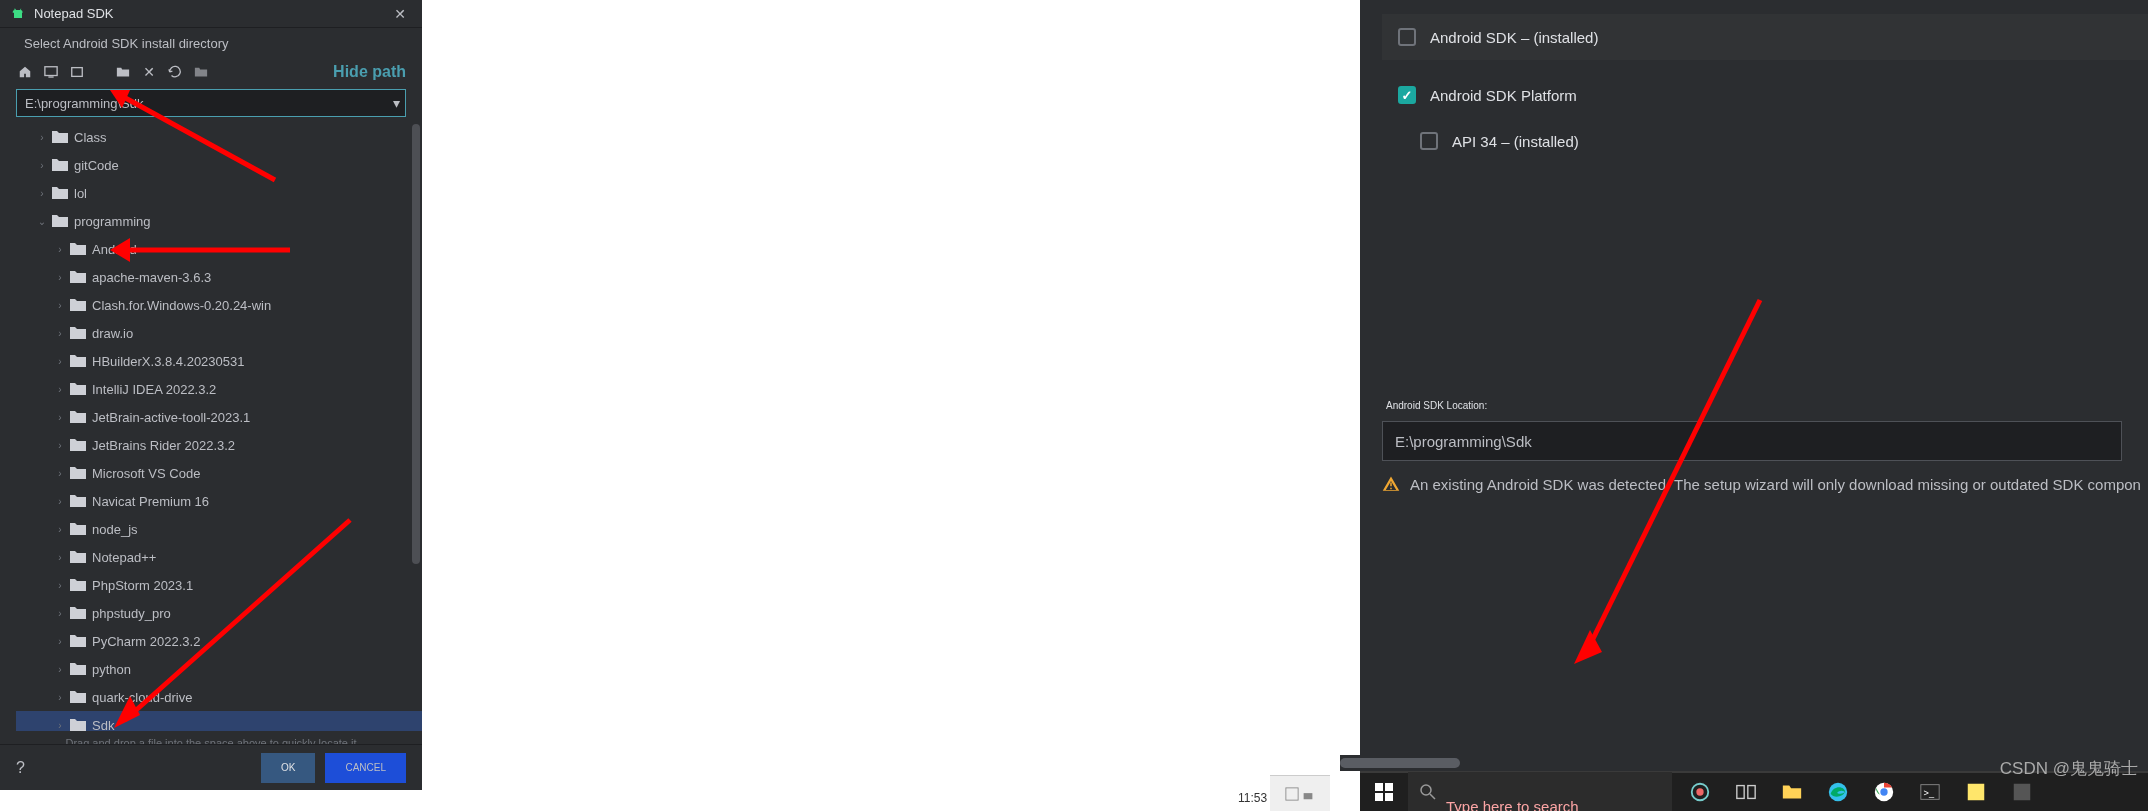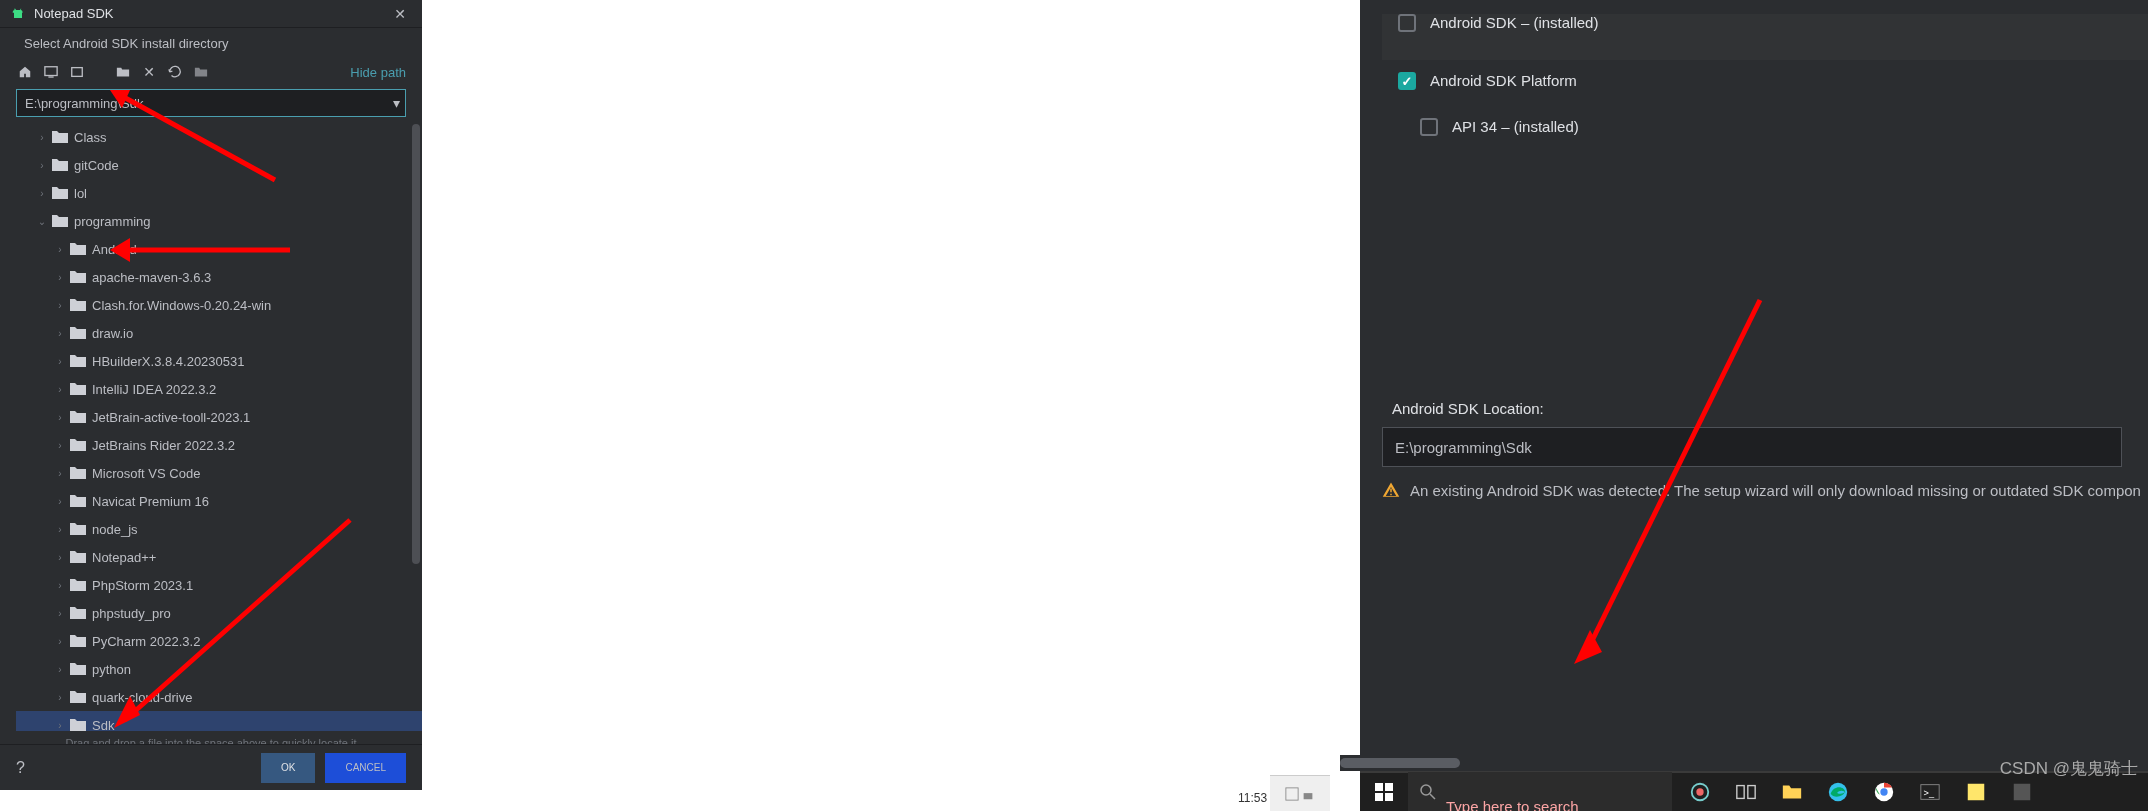--- a/index.html
+++ b/index.html
@@ -8,21 +8,21 @@
     
     .dialog { position: absolute; left: 0; top: 0; width: 422px; height: 790px; background: #2b2d30; color: #bcbec4; font-size: 14px; }
     .dialog-titlebar { height: 28px; display: flex; align-items: center; padding: 0 10px; background: #2b2d30; border-bottom: 1px solid #1e1f22; }
     .dialog-icon { width: 16px; height: 16px; margin-right: 8px; }
     .dialog-title { flex: 1; font-size: 13px; color: #dfe1e5; }
     .dialog-close { cursor: pointer; color: #bcbec4; font-size: 14px; padding: 0 6px; }
     .dialog-subtitle { padding: 8px 24px; font-size: 13px; color: #bcbec4; }
     .toolbar { display: flex; align-items: center; padding: 4px 16px; gap: 8px; }
     .toolbar-icon { width: 18px; height: 18px; display: flex; align-items: center; justify-content: center; cursor: pointer; color: #bcbec4; }
     .toolbar-spacer { flex: 1; }
-    .hide-path { color: #4a9eaf; font-size: 13px; cursor: pointer; }
+    .hide-path { color: #4a9eaf; font-size: 16px; cursor: pointer; font-weight: bold; }
     .path-input-wrap { margin: 4px 16px; position: relative; }
     .path-input { width: 100%; height: 28px; background: #1e1f22; border: 1px solid #4a9eaf; color: #bcbec4; padding: 0 28px 0 8px; font-size: 13px; outline: none; }
     .path-dropdown { position: absolute; right: 6px; top: 50%; transform: translateY(-50%); cursor: pointer; color: #bcbec4; }
     .tree { padding: 2px 0 0 16px; height: 610px; overflow-y: auto; }
     .tree-item { display: flex; align-items: center; height: 28px; font-size: 13px; cursor: pointer; position: relative; }
     .tree-item.selected { background: #2e436e; }
     .tree-chevron { width: 16px; text-align: center; color: #6f737a; font-size: 10px; margin-right: 2px; }
     .tree-folder-icon { width: 16px; height: 14px; margin-right: 6px; }
     .tree-label { color: #bcbec4; }
     .indent-1 { padding-left: 18px; }
@@ -34,28 +34,28 @@
     .footer-help { position: absolute; left: 16px; color: #bcbec4; font-size: 16px; cursor: pointer; }
     .btn { height: 30px; padding: 0 20px; font-size: 10px; border: none; cursor: pointer; }
     .btn-primary { background: #365880; color: #dfe1e5; }
     .btn-secondary { background: #1d4ed8; color: #bcbec4; }
 
     
 
     
     .right-panel { position: absolute; right: 0; top: 0; width: 788px; height: 790px; background: #2b2d30; color: #bcbec4; }
     .right-inner { padding: 14px 0 0 22px; }
-    .sdk-item { display: flex; height: 46px; padding: 0 16px; }
+    .sdk-item { display: flex; align-items: center; height: 46px; padding: 0 16px; }
     .sdk-item.bg { background: #313335; margin-bottom: 12px; }
     .sdk-item.sub { padding-left: 38px; }
     .checkbox { width: 18px; height: 18px; border: 2px solid #6f737a; border-radius: 3px; margin-right: 14px; display: flex; align-items: center; justify-content: center; cursor: pointer; flex-shrink: 0; }
     .checkbox.checked { background: #1ba8a0; border-color: #1ba8a0; }
     .checkbox.checked::after { content: "✓"; color: #fff; font-size: 13px; font-weight: bold; }
     .sdk-label { font-size: 15px; color: #dfe1e5; }
-    .sdk-location-label { margin: 236px 0 10px 10px; font-size: 15px; color: #dfe1e5; }
+    .sdk-location-label { margin: 236px 0 10px 4px; font-size: 10px; color: #dfe1e5; }
     .sdk-location-input { width: 740px; height: 40px; background: #1e1f22; border: 1px solid #4e5157; color: #bcbec4; padding: 0 12px; font-size: 15px; outline: none; }
     .warning-row { display: flex; align-items: center; margin-top: 14px; gap: 10px; }
     .warn-icon { width: 18px; height: 18px; flex-shrink: 0; }
     .warn-text { font-size: 15px; color: #bcbec4; white-space: nowrap; }
 
     
     .taskbar-right { position: absolute; bottom: 0; right: 0; width: 788px; height: 40px; background: #1f1f1f; display: flex; align-items: center; border-top: 2px solid #3a3a3a; }
     .win-start { width: 48px; height: 40px; display: flex; align-items: center; justify-content: center; cursor: pointer; }
     .search-box { flex: 0 0 264px; height: 40px; background: #2c2c2c; display: flex; align-items: center; padding: 0 12px; gap: 10px; cursor: text; }
     .search-box span.text { color: #fca5a5; font-size: 15px; margin-top: 28px; }

